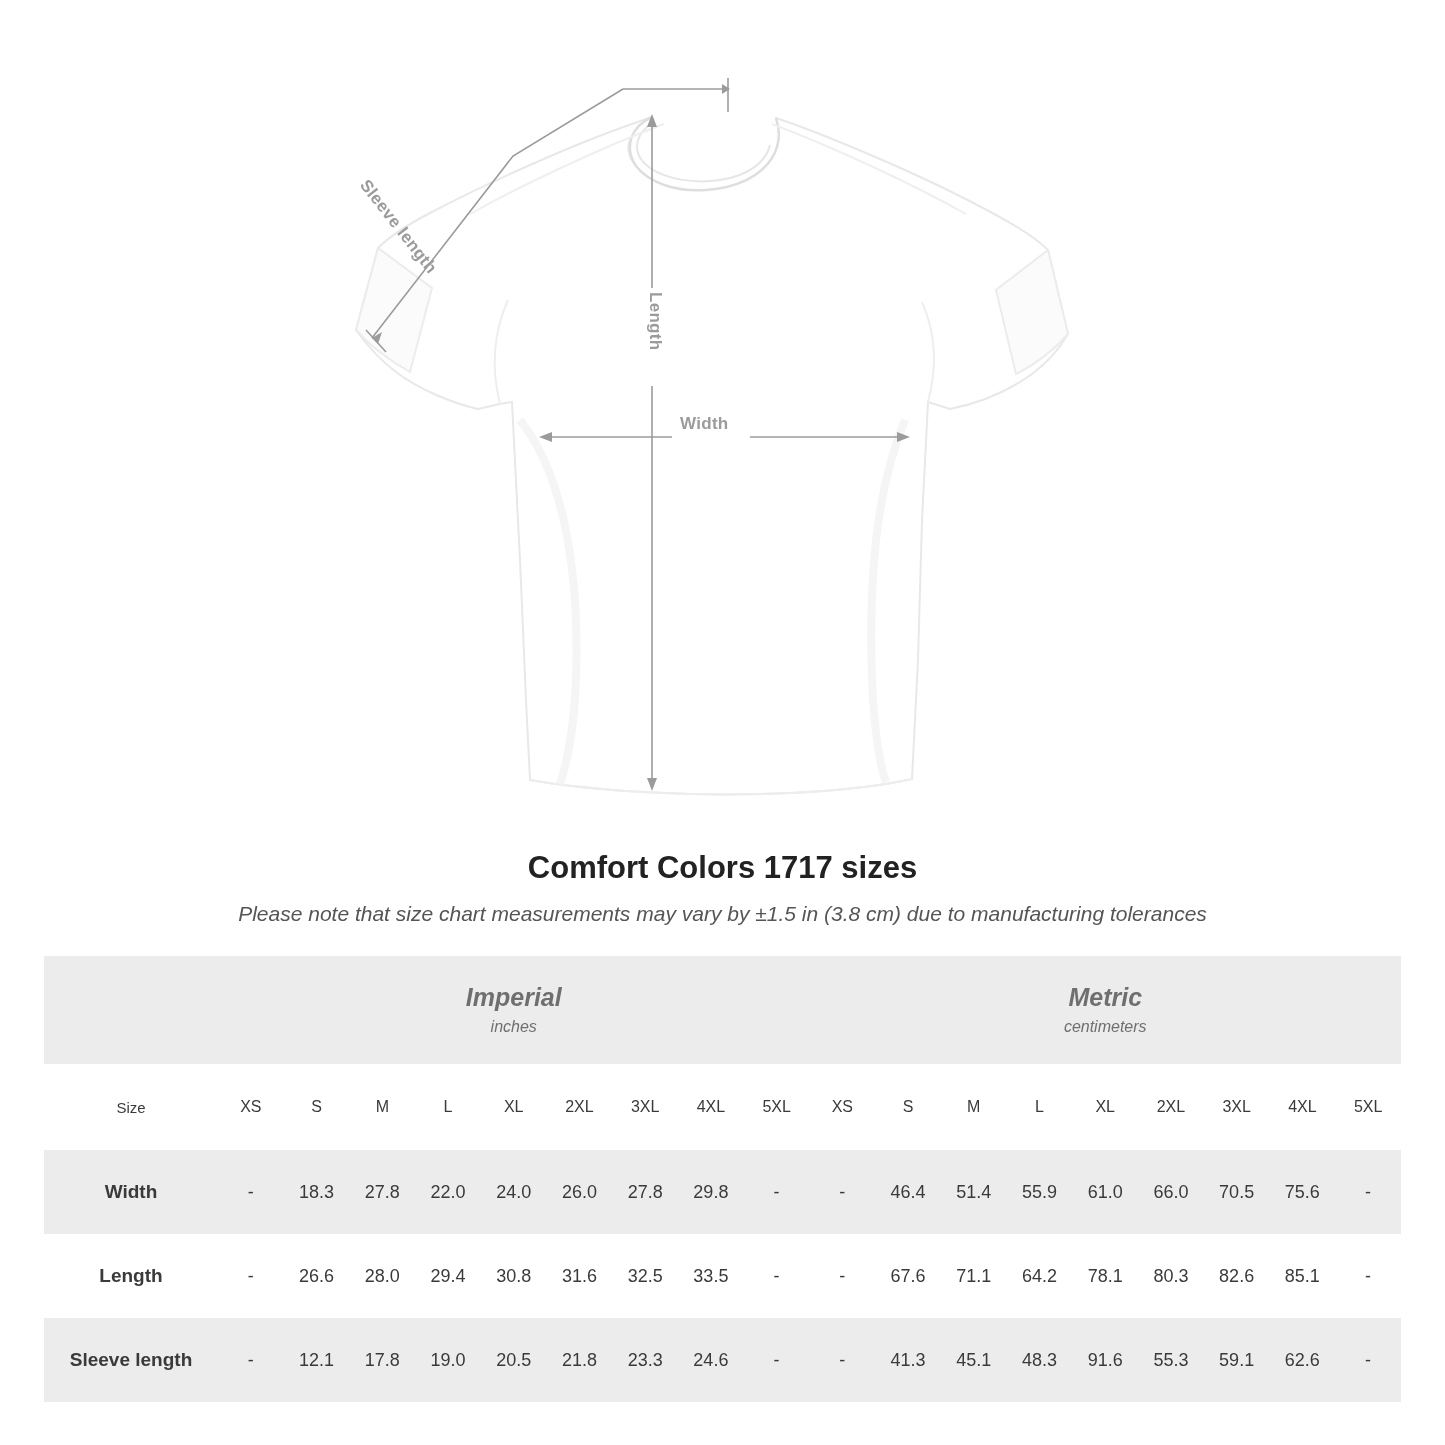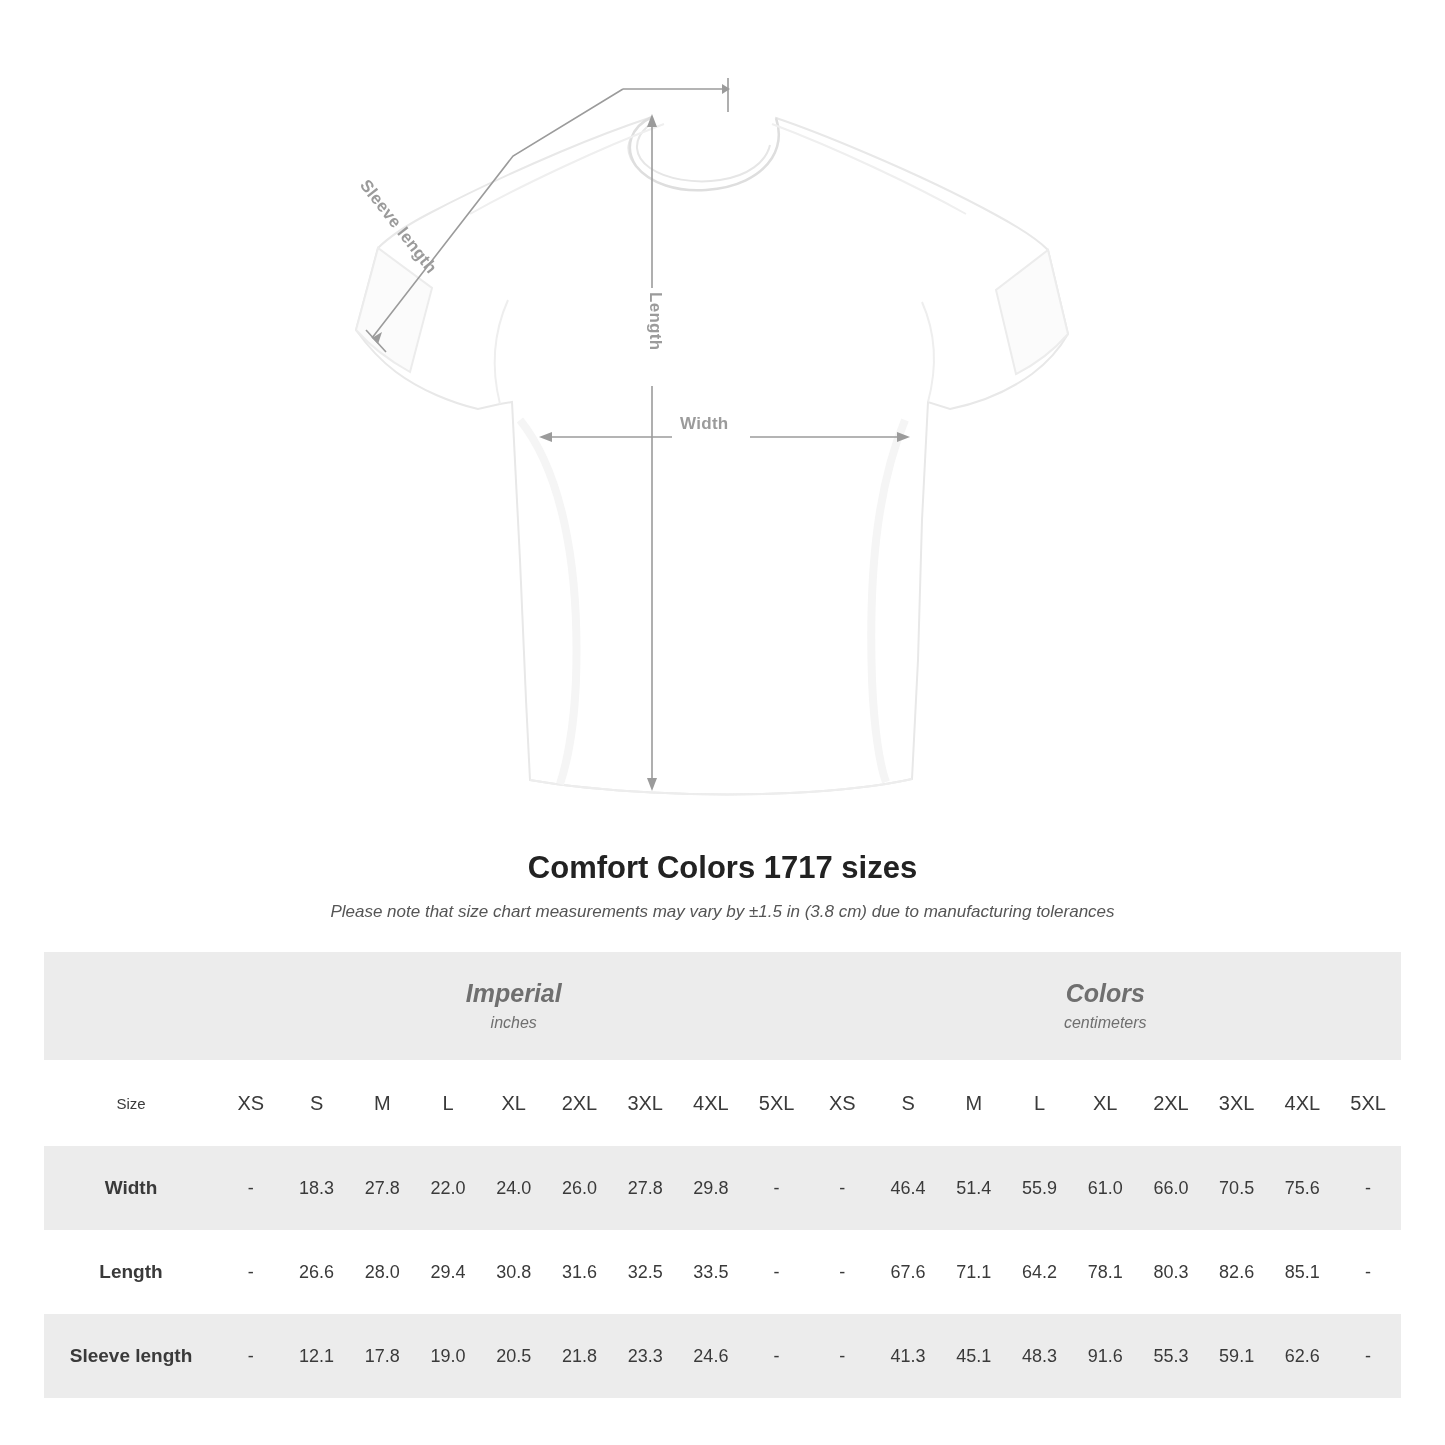--- a/index.html
+++ b/index.html
@@ -59,21 +59,21 @@
   
   .title {
     text-align: center;
     font-size: 31px;
     font-weight: bold;
     color: #222222;
     margin-top: 20px;
   }
   .subtitle {
     text-align: center;
-    font-size: 17px;
+    font-size: 21px;
     font-style: italic;
     color: #555555;
     margin-top: 16px;
   }
 
   
   .table-wrap {
     margin-top: 30px;
     padding: 0 44px;
     box-sizing: border-box;
@@ -103,21 +103,21 @@
   }
   .unit-sub {
     font-size: 16px;
     font-style: italic;
     color: #6f6f6f;
     margin-top: 7px;
     text-align: center;
   }
   .hdr-row td {
     height: 84px;
-    font-size: 20px;
+    font-size: 16px;
     font-weight: bold;
     color: #3a3a3a;
     background: #ffffff;
   }
   .hdr-row td.rowlabel {
     font-size: 15px;
   }
   .data-row td {
     height: 82px;
     font-size: 18px;
@@ -240,21 +240,21 @@
         <col span="18">
       </colgroup>
       <tbody>
         <tr class="unit-band">
           <td></td>
           <td colspan="9">
             <div class="unit-name">Imperial</div>
             <div class="unit-sub">inches</div>
           </td>
           <td colspan="9">
-            <div class="unit-name">Colors</div>
+            <div class="unit-name">Metric</div>
             <div class="unit-sub">centimeters</div>
           </td>
         </tr>
 
         <tr class="hdr-row">
           <td class="rowlabel">Size</td>
           <td>XS</td>
           <td>S</td>
           <td>M</td>
           <td>L</td>

